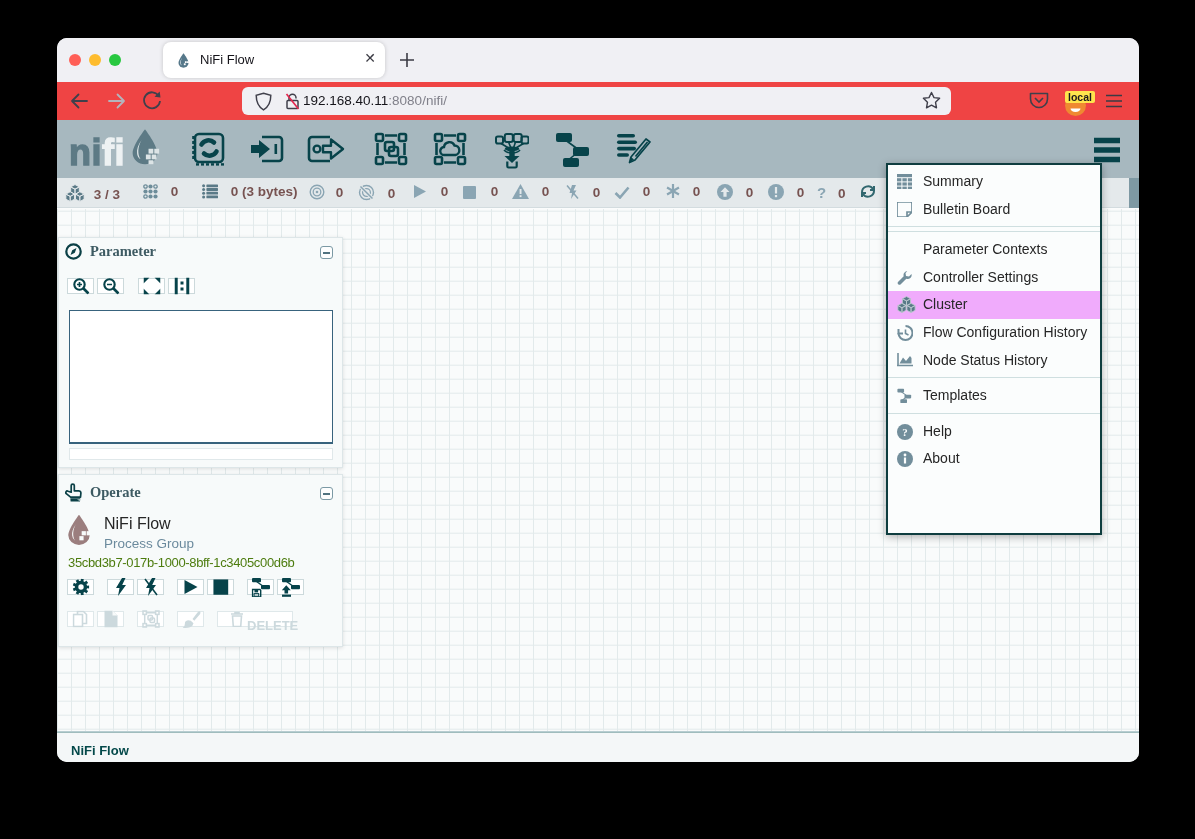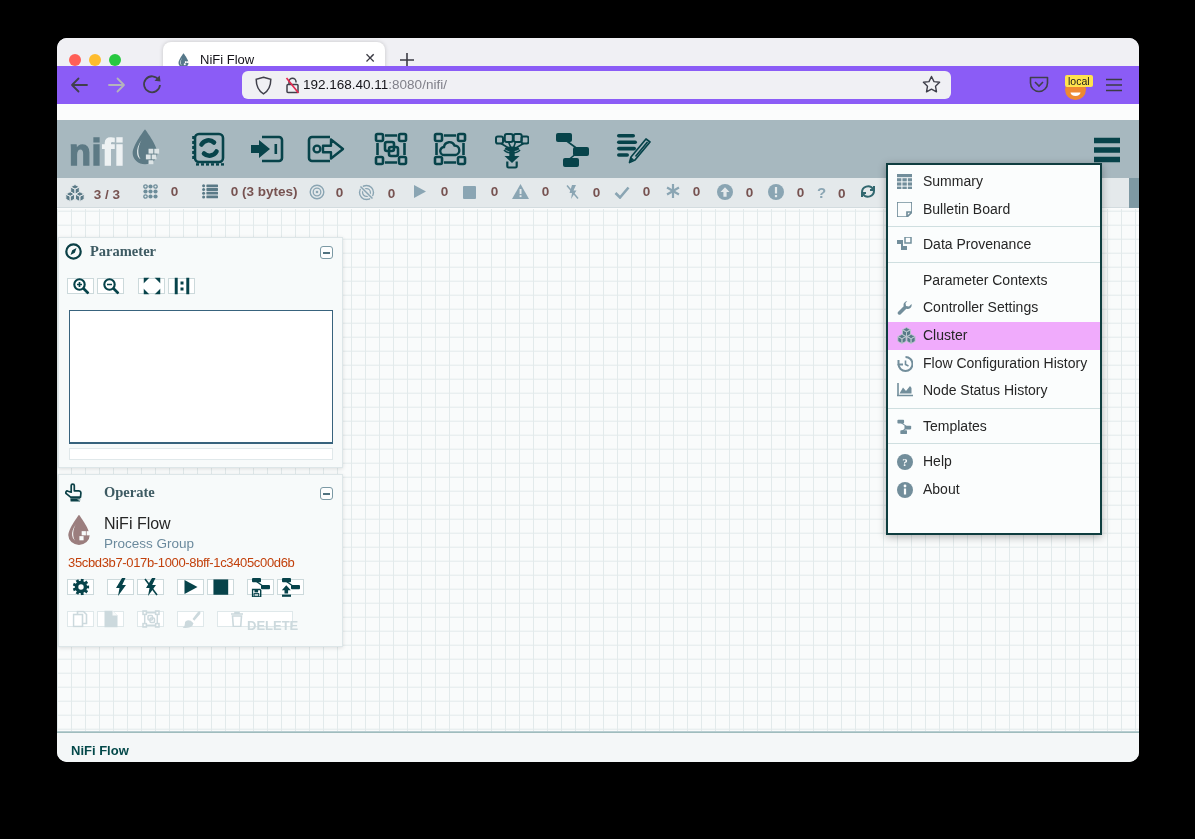--- a/index.html
+++ b/index.html
@@ -4,21 +4,21 @@
 <style>
 * { margin:0; padding:0; box-sizing:border-box; }
 html,body { width:1195px; height:839px; background:#000; font-family:"Liberation Sans",sans-serif; overflow:hidden; }
 #win { position:absolute; left:57px; top:38px; width:1082px; height:724px; background:#fbfcfc; border-radius:10px; overflow:hidden; }
 
 #tabbar { position:absolute; left:0; top:0; width:100%; height:44px; background:#f0f0f4; }
 .tl { position:absolute; top:16px; width:12px; height:12px; border-radius:50%; }
 #tab { position:absolute; left:106px; top:4px; width:222px; height:36px; background:#fff; border-radius:8px; box-shadow:0 0 4px rgba(0,0,0,.18); }
 #tab .title { position:absolute; left:37px; top:10px; font-size:13px; color:#15141a; }
 #tab .close { position:absolute; right:9px; top:8px; font-size:14px; color:#3b3b44; }
-#navbar { position:absolute; left:0; top:28px; width:100%; height:38px; background:#8b5cf6; }
+#navbar { position:absolute; left:0; top:44px; width:100%; height:38px; background:#ef4444; }
 #urlbar { position:absolute; left:185px; top:5px; width:709px; height:28px; background:#f0f0f4; border-radius:6px; }
 #urlbar .url { position:absolute; left:61px; top:6px; font-size:13.5px; color:#15141a; }
 #urlbar .url span { color:#80808a; }
 .navicon { position:absolute; top:4px; }
 
 #nifihead { position:absolute; left:0; top:82px; width:100%; height:58px; background:#a7b8bf; }
 #logo { position:absolute; left:12px; top:15px; font-weight:bold; font-size:36px; line-height:36px; letter-spacing:.5px; -webkit-text-stroke:1.3px; }
 .tool { position:absolute; top:11px; }
 
 #statusbar { position:absolute; left:0; top:140px; width:100%; height:30px; background:#e4e9eb; border-bottom:1px solid #d3dcdf; font-size:13.5px; font-weight:bold; color:#775351; }
@@ -37,21 +37,21 @@
 .collapse { position:absolute; right:9px; top:8px; width:13px; height:13px; border:1px solid #7b99a4; border-radius:3px; background:#fdfefe; }
 .collapse:after { content:""; position:absolute; left:2px; top:5px; width:7px; height:1.8px; background:#517380; }
 .btn { position:absolute; width:27px; height:16px; background:#fff; border:1px solid #ccd9db;text-align:right; }
 .btn svg { position:absolute; left:50%; top:50%; transform:translate(-50%,-50%); }
 .btn.dis { border-color:#dfe8ea; }
 #birdseye { position:absolute; left:10px; top:72px; width:264px; height:134px; background:#fff; border:1px solid #38637d; border-bottom:2px solid #38637d; }
 #birdseye2 { position:absolute; left:10px; top:210px; width:264px; height:12px; background:#fff; border:1px solid #e0e8ea; }
 
 #opname { position:absolute; left:45px; top:40px; font-size:16px; color:#262626; }
 #optype { position:absolute; left:45px; top:61px; font-size:13.5px; color:#6b8a9d; }
-#opid { position:absolute; left:9px; top:80px; font-size:13px; letter-spacing:-.35px; color:#c2410c;text-align:right; }
+#opid { position:absolute; left:9px; top:80px; font-size:13px; letter-spacing:-.35px; color:#4d7c0f;text-align:right; }
 
 #footer { position:absolute; left:0; top:694px; width:100%; height:30px; background:#f4f7f8; border-top:1px solid #9fbcbd; }
 #footer .bc { position:absolute; left:14px; top:10px; font-size:13px; font-weight:bold; color:#04494a; }
 
 #menu { position:absolute; left:829px; top:125px; width:216px; height:372px; background:#fbfdfd; border:2px solid #0e3d3f; box-shadow:0 2px 8px rgba(0,0,0,.3); }
 #menu ul { list-style:none; padding:3px 0; }
 #menu li { position:relative; height:27.6px; line-height:27.6px; font-size:14px; color:#262626; padding-left:35px; white-space:nowrap; }
 #menu li.hl { background:#f0abfc; }
 #menu li svg { position:absolute; left:9px; top:6px; }
 #menu .div { height:1px; background:#cfdfe0; margin:3px 0 4px 0; }
@@ -108,21 +108,21 @@
       </svg>
     </div>
     <svg class="navicon" width="26" height="26" viewBox="0 0 26 26" style="left:969px;top:6px">
       <path d="M4.5 5.5 h17 v5.5 a8.5 8.5 0 0 1 -17 0 Z" fill="none" stroke="#40404b" stroke-width="1.6" stroke-linejoin="round"></path>
       <path d="M9 10 l4 4 4-4" fill="none" stroke="#40404b" stroke-width="1.6"></path>
     </svg>
     <div style="position:absolute;left:1008px;top:13px;width:21px;height:21px;border-radius:50%;background:#ef8931"></div>
     <svg width="21" height="21" viewBox="0 0 21 21" style="position:absolute;left:1008px;top:13px">
       <path d="M5.5 13.5 a5 3.5 0 0 0 10 0 Z" fill="#fff"></path>
     </svg>
-    <div style="position:absolute;left:1008px;top:9px;background:#ffe44d;color:#1a1a1a;font-size:10.5px;font-weight:normal;padding:0 3px;line-height:12px;border-radius:2px">local</div>
+    <div style="position:absolute;left:1008px;top:9px;background:#ffe44d;color:#1a1a1a;font-size:10.5px;font-weight:bold;padding:0 3px;line-height:12px;border-radius:2px">local</div>
     <svg class="navicon" width="24" height="24" viewBox="0 0 24 24" style="left:1045px;top:7px">
       <path d="M4 6.5 h16 M4 12 h16 M4 17.5 h16" stroke="#3b3b44" stroke-width="1.7"></path>
     </svg>
   </div>
 
   <div id="nifihead">
     <div id="logo"><span style="color:#5d7a85">ni</span><span style="color:#eef2f3">fi</span></div>
     <svg width="30" height="42" viewBox="0 0 34 44" style="position:absolute;left:73px;top:6px">
       <path d="M17 2 C17 2 31 20 31 29 A14 12.5 0 0 1 3 29 C3 20 17 2 17 2 Z" fill="#5d7a85"></path>
       <path d="M13 14 C9 20 7.5 25 8 29 A9.5 9 0 0 0 12 36 C8 30 9 21 13 14 Z" fill="#dce4e6"></path>
@@ -397,21 +397,21 @@
     </div>
     <div id="birdseye"></div>
     <div id="birdseye2"></div>
   </div>
 
   <div class="panel" id="operate">
     <svg width="18" height="20" viewBox="0 0 18 20" style="position:absolute;left:6px;top:8px">
       <path d="M6.2 9.2 V2.6 A1.55 1.55 0 0 1 9.3 2.6 V7.8 H13.6 A2.3 2.3 0 0 1 15.9 10.1 L15.5 14.2 H5.6 L1.6 10.9 A1.4 1.4 0 0 1 3.1 8.2 Z" fill="none" stroke="#0b4046" stroke-width="1.7" stroke-linejoin="round"></path>
       <path d="M5.3 15.3 h10 l-.3 3.2 h-9.4 Z M12 16.8 l3 .9 v-1.4 Z" fill="#0b4046"></path>
     </svg>
-    <span class="ptitle" style="left:45px;top:9px">Operate</span>
+    <span class="ptitle" style="left:31px;top:9px">Operate</span>
     <div class="collapse" style="top:12px"></div>
     <svg width="26" height="36" viewBox="0 0 34 44" style="position:absolute;left:7px;top:37px">
       <path d="M17 2 C17 2 31 20 31 29 A14 12.5 0 0 1 3 29 C3 20 17 2 17 2 Z" fill="#9b7e7e"></path>
       <path d="M13 14 C9 20 7.5 25 8 29 A9.5 9 0 0 0 12 36 C8 30 9 21 13 14 Z" fill="#f7fafa"></path>
       <g fill="#f7fafa">
           <rect x="20.5" y="23.5" width="5.5" height="5.5"></rect>
           <rect x="27" y="23.5" width="5.5" height="5.5"></rect>
           <rect x="17.5" y="30" width="5.5" height="5.5"></rect>
         </g>
     </svg>
@@ -527,26 +527,20 @@
               <rect x="10.8" y="8.4" width="4.2" height="3.2"></rect>
               <rect x="0" y="12.6" width="4.4" height="2.4"></rect>
               <rect x="5.4" y="12.6" width="4.4" height="2.4"></rect>
               <rect x="10.8" y="12.6" width="4.2" height="2.4"></rect>
             </g>
           </svg>Summary</li>
       <li><svg width="15" height="15" viewBox="0 0 15 15">
             <path d="M1.5 0 H13.5 Q15 0 15 1.5 V10 L10 15 H1.5 Q0 15 0 13.5 V1.5 Q0 0 1.5 0 Z M10 15 V10 H15" fill="none" stroke="#728e9b" stroke-width="1.7"></path>
           </svg>Bulletin Board</li>
       <div class="div"></div>
-      <li><svg width="15" height="15" viewBox="0 0 15 15">
-            <g fill="#728e9b">
-              <path d="M0 2 h6 v6 h4 v4 H4 V6 H0 Z" transform="translate(0,1)"></path>
-              <rect x="8" y="0" width="6" height="6" fill="none" stroke="#728e9b" stroke-width="1.5"></rect>
-            </g>
-          </svg>Data Provenance</li>
       <div class="div"></div>
       <li>Parameter Contexts</li>
       <li><svg width="15" height="15" viewBox="0 0 15 15">
             <path d="M10.5 1 a4 4 0 0 0 -3.8 5.2 L1 12 a1.8 1.8 0 0 0 2.5 2.5 L9.3 8.8 A4 4 0 0 0 14.5 4 L12 6.5 L9 6 L8.5 3 L11 .5 Z" fill="#728e9b"></path>
           </svg>Controller Settings</li>
       <li class="hl"><svg width="19" height="17" viewBox="0 0 20 18" style="top:5px">
             <path d="M10 0.6 L14.3 2.9 L10 5.199999999999999 L5.7 2.9 Z M5.7 2.9 L10 5.199999999999999 L10 10.299999999999999 L5.7 8.0 Z M14.3 2.9 L10 5.199999999999999 L10 10.299999999999999 L14.3 8.0 Z M5.2 7.8 L9.5 10.1 L5.2 12.399999999999999 L0.9000000000000004 10.1 Z M0.9000000000000004 10.1 L5.2 12.399999999999999 L5.2 17.5 L0.9000000000000004 15.2 Z M9.5 10.1 L5.2 12.399999999999999 L5.2 17.5 L9.5 15.2 Z M14.8 7.8 L19.1 10.1 L14.8 12.399999999999999 L10.5 10.1 Z M10.5 10.1 L14.8 12.399999999999999 L14.8 17.5 L10.5 15.2 Z M19.1 10.1 L14.8 12.399999999999999 L14.8 17.5 L19.1 15.2 Z" fill="#587a88" stroke="#bcc9cf" stroke-width=".9" stroke-linejoin="round"></path>
           </svg>Cluster</li>
       <li><svg width="16" height="16" viewBox="0 0 16 16">
             <path d="M8.5 1 A7 7 0 1 1 1.5 8" fill="none" stroke="#728e9b" stroke-width="2"></path>

